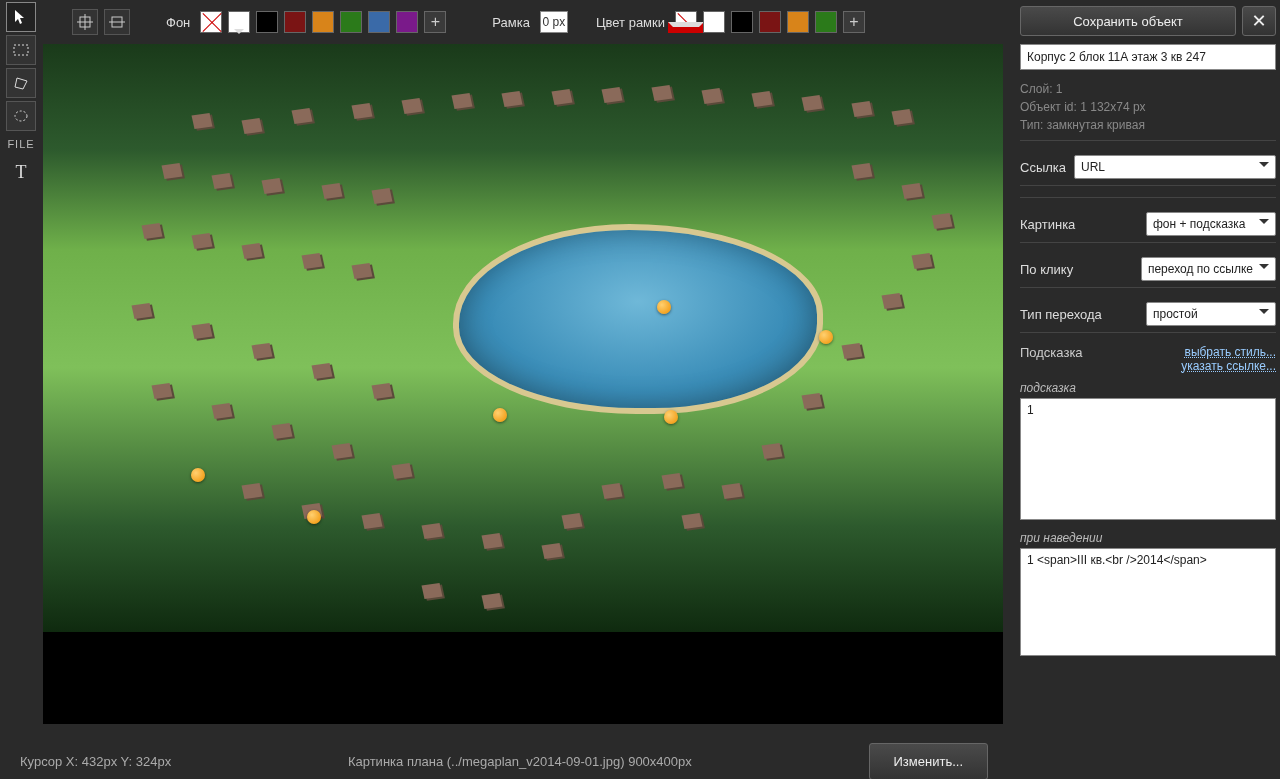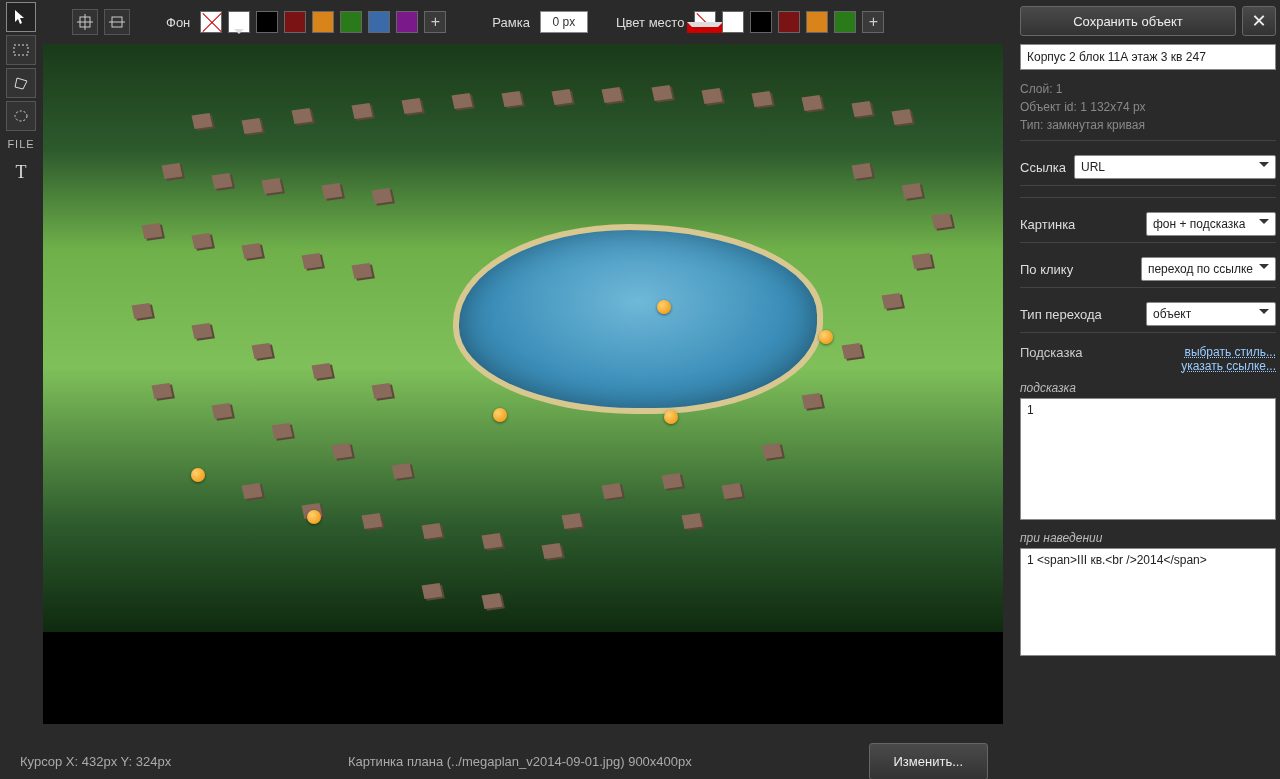--- a/index.html
+++ b/index.html
@@ -47,21 +47,21 @@
   content:''; position:absolute; width:26px; height:1px; background:#c00;
   top:50%; left:-2px;
 }
 .swatch.none::before { transform: rotate(45deg); }
 .swatch.none::after { transform: rotate(-45deg); }
 .swatch.sel::after {
   content:''; position:absolute; bottom:-7px; left:50%; transform:translateX(-50%);
   border:5px solid transparent; border-top-color:#ddd;
 }
 .tb-input {
-  width: 48px; height: 22px; background: #fff; border: 1px solid #888;
+  width: 28px; height: 22px; background: #fff; border: 1px solid #888;
   text-align: center; font-size: 12px; color:#333;
 }
 .plus-btn {
   width:22px; height:22px; border:1px solid #666; background:#3a3a3a;
   color:#ccc; display:flex; align-items:center; justify-content:center;
   cursor:pointer; font-size:16px;
 }
 
 
 .canvas-wrap {
@@ -201,21 +201,21 @@
     <div class="swatch" style="background:#d8841a"></div>
     <div class="swatch" style="background:#2b7a1a"></div>
     <div class="swatch" style="background:#3a6aa8"></div>
     <div class="swatch" style="background:#7a1a8a"></div>
     <div class="plus-btn">+</div>
   </div>
   <div style="width:30px"></div>
   <span class="tb-label">Рамка</span>
   <input class="tb-input" value="0 px" style="">
   <div style="width:12px"></div>
-  <span class="tb-label">Цвет место</span>
+  <span class="tb-label">Цвет рамки</span>
   <div class="tb-group">
     <div class="swatch none sel"></div>
     <div class="swatch" style="background:#fff"></div>
     <div class="swatch" style="background:#000"></div>
     <div class="swatch" style="background:#7a1414"></div>
     <div class="swatch" style="background:#d8841a"></div>
     <div class="swatch" style="background:#2b7a1a"></div>
     <div class="plus-btn">+</div>
   </div>
 </div>
@@ -317,21 +317,21 @@
   </div>
   <div class="row">
     <span class="lbl">По клику</span>
     <div class="select">
         <span>переход по ссылке</span>
       </div>
   </div>
   <div class="row">
     <span class="lbl">Тип перехода</span>
     <div class="select">
-        <span>объект</span>
+        <span>простой</span>
       </div>
   </div>
 
   <div class="section-head">
     <span class="lbl" style="font-weight:normal">Подсказка</span>
     <div class="links">
       <a>выбрать стиль...</a>
       <a>указать ссылке...</a>
     </div>
   </div>

